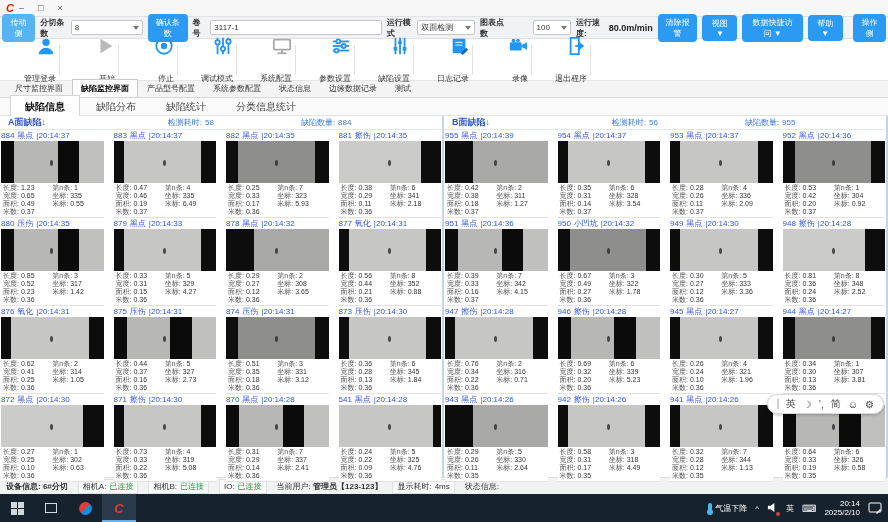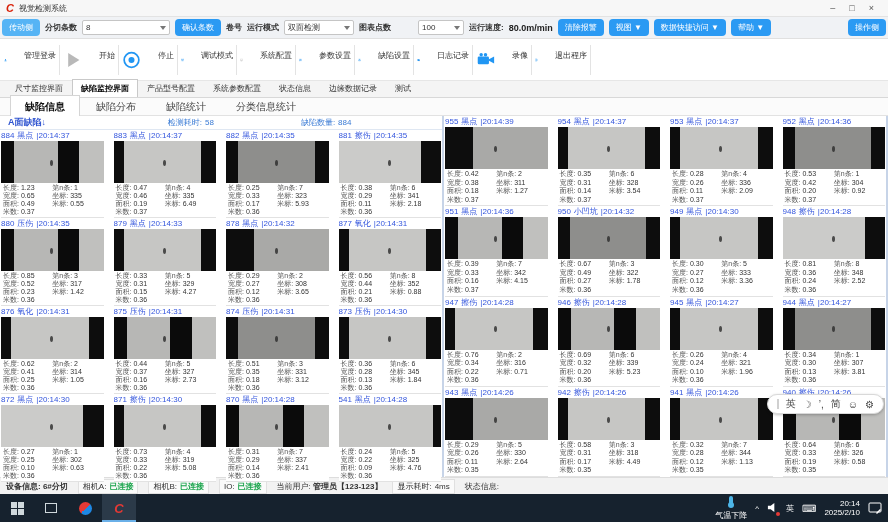--- a/index.html
+++ b/index.html
@@ -16,21 +16,21 @@
   .lbl { color:#333; font-weight:bold; font-size:8px; }
   .combo { background:#fff; border:1px solid #c5c5c5; border-radius:2px; height:15px; display:flex; align-items:center; font-size:8px; color:#333; padding:0 3px; position:relative; }
   .combo .val { flex:1; }
   .combo .arr { width:0;height:0;border-left:3px solid transparent;border-right:3px solid transparent;border-top:4px solid #777; margin-left:4px; }
   .combo.w-strip { width:88px; } .combo.w-mode { width:70px; } .combo.w-pts { width:46px;margin-left:22px; }
   .input-roll { width:212px; height:15px; border:1px solid #c5c5c5; border-radius:2px; font-size:8px; padding:0 3px; background:#fff; color:#333; font-family:inherit; }
   .speed-val { font-weight:bold; color:#222; font-size:9px; }
   .tb-spacer { flex:1; }
 
   .toolbar2 { height:42px; background:#fff; display:flex; align-items:center; padding:0 4px; border-bottom:1px solid #e6e6e6; }
-  .action { width:52px; display:flex; align-items:flex-start; gap:17px; background:none; border:none; font-family:inherit; }
+  .action { width:52px; display:flex; flex-direction:column; align-items:flex-end; gap:17px; background:none; border:none; font-family:inherit; }
   .action svg { width:20px; height:20px; }
   .action .alabel { font-size:8px; color:#333; white-space:nowrap; }
   .asep { width:1px; height:30px; background:#e3e3e3; margin:0 3px; }
 
   .tabs-main { height:17px; background:#f4f4f4; display:flex; align-items:flex-end; padding-left:6px; border-bottom:1px solid #d8d8d8; }
   .tab-m { font-size:8px; color:#333; padding:3px 8px 3px; border:1px solid transparent; border-bottom:none; }
   .tab-m.active { background:#fff; border-color:#c9c9c9; color:#000; font-weight:bold; }
   .tabs-sub { height:18px; background:#fbfbfb; display:flex; align-items:center; padding-left:10px; gap:2px; border-bottom:1px solid #e2e2e2; }
   .tab-s { font-size:10px; color:#444; padding:4px 14px; }
   .tab-s.active { background:#fff; border:1px solid #d5d5d5; border-bottom:1px solid #fff; font-weight:bold; color:#111; }
@@ -53,66 +53,66 @@
   .v3 { background:linear-gradient(90deg,#0d0d0d 0 27%,#a9a9a7 27% 100%); }
   .v4 { background:linear-gradient(90deg,#0d0d0d 0 12%,#8e8e8c 12% 86%,#0d0d0d 86% 100%); }
   .v5 { background:linear-gradient(90deg,#c6c6c4 0 92%,#0d0d0d 92% 100%); }
   .defect { position:absolute; left:48%; top:45%; width:3px; height:6px; background:#2a2a2a; border-radius:50%; opacity:.8; }
   .cell-meta { flex:1; display:grid; grid-template-columns:1fr 1fr; font-size:7px; color:#333; line-height:8px; padding:1px 2px; }
   .mrow { white-space:nowrap; }
   .mlab { color:#555; }
 
   .statusbar { height:17px; background:#f2f2f2; border-top:1px solid #ddd; display:flex; align-items:center; gap:10px; padding:0 6px; font-size:8px; color:#333; }
   .sb-lab { font-weight:bold; }
-  .green { color:#18a34a; font-weight:bold; }
+  .green { color:#18a34a; font-weight:normal; }
   .sb-box { border:1px solid #e0e0e0; background:#fafafa; padding:1px 4px; display:flex; gap:3px; align-items:center; }
 
   .taskbar { height:28px; background:#16222e; display:flex; align-items:center; color:#fff; }
   .tb-left { display:flex; align-items:center; height:100%; }
   .tb-ico { width:34px; height:100%; display:flex; align-items:center; justify-content:center; }
   .tb-ico.active { background:#2b3a49; box-shadow:inset 0 -2px 0 #6ab0e8; }
   .winlogo { display:grid; grid-template-columns:6px 6px; grid-template-rows:6px 6px; gap:1px; }
   .winlogo i { background:#cfd8dc; }
   .taskview { width:12px; height:10px; border:1px solid #cfd8dc; position:relative; }
   .appdot { width:13px; height:13px; border-radius:50%; background:linear-gradient(135deg,#e53935 50%,#1e88e5 50%); }
   .applogo { color:#e53935; font-weight:bold; font-style:italic; font-size:13px; }
   .tb-right { margin-left:auto; display:flex; align-items:center; gap:8px; padding-right:6px; font-size:8px; height:100%; }
-  .weather { display:flex; align-items:center; gap:3px;flex-direction:column; }
+  .weather { display:flex; align-items:center; gap:3px; }
   .thermo { width:4px; height:11px; background:#4db6e8; border-radius:2px; position:relative; }
   .thermo::after { content:""; position:absolute; bottom:-1px; left:-1px; width:6px; height:6px; border-radius:50%; background:#4db6e8; }
   .spk { position:relative; }
   .spk .dot { position:absolute; right:-2px; bottom:-1px; width:4px; height:4px; background:#e53935; border-radius:50%; }
   .clock { text-align:right; line-height:9px; font-size:8px; }
   .tray-kb { font-size:10px; }
 
   .ime-bar { position:absolute; right:4px; top:278px; background:#fff; border:1px solid #d9d9d9; border-radius:11px; box-shadow:0 1px 3px rgba(0,0,0,.25); height:20px; display:flex; align-items:center; gap:7px; padding:0 9px; font-size:10px; color:#444; }
   .ime-bar .handle { width:2px; height:10px; background:#d0d0d0; }
 </style>
 </head>
 <body>
 
 <div class="titlebar">
   <span class="logo">C</span>
-  <span class="title-text">视觉检测系统</span>
   <div class="winctl">
     <span>–</span>
     <span>□</span>
     <span>×</span>
   </div>
 </div>
 
 <div class="toolbar1">
   <button class="btn-blue btn-side">传动侧</button>
   <span class="lbl">分切条数</span>
   <div class="combo w-strip">
     <span class="val">8</span>
       <span class="arr"></span>
   </div>
   <button class="btn-blue">确认条数</button>
   <span class="lbl">卷号</span>
+  <input class="input-roll" value="3117-1" style="">
   <span class="lbl">运行模式</span>
   <div class="combo w-mode">
     <span class="val">双面检测</span>
       <span class="arr"></span>
   </div>
   <span class="lbl">图表点数</span>
   <div class="combo w-pts">
     <span class="val">100</span>
       <span class="arr"></span>
   </div>
@@ -550,20 +550,25 @@
       <span class="mrow"><span class="mlab">坐标:</span> <span>325</span></span>
       <span class="mrow"><span class="mlab">面积:</span> <span>0.09</span></span>
       <span class="mrow"><span class="mlab">米标:</span> <span>4.76</span></span>
       <span class="mrow"><span class="mlab">米数:</span> <span>0.36</span></span>
       <span class="mrow"></span>
     </div>
   </div>
 </div>
   </div>
   <div class="panel">
+    <div class="phead">
+      <span class="ptitle">B面缺陷↓</span>
+      <span class="pstat"><span>检测耗时:</span><b>56</b></span>
+      <span class="pstat"><span>缺陷数量:</span><b>955</b></span>
+    </div>
     <div class="grid">
   <div class="cell">
     <div class="cell-head">
       <span class="sp">955</span><span class="sp">黑点</span><span>|20:14:39</span>
     </div>
     <div class="cell-img v3">
             <span class="defect"></span>
           </div>
     <div class="cell-meta">
       <span class="mrow"><span class="mlab">长度:</span> <span>0.42</span></span>

